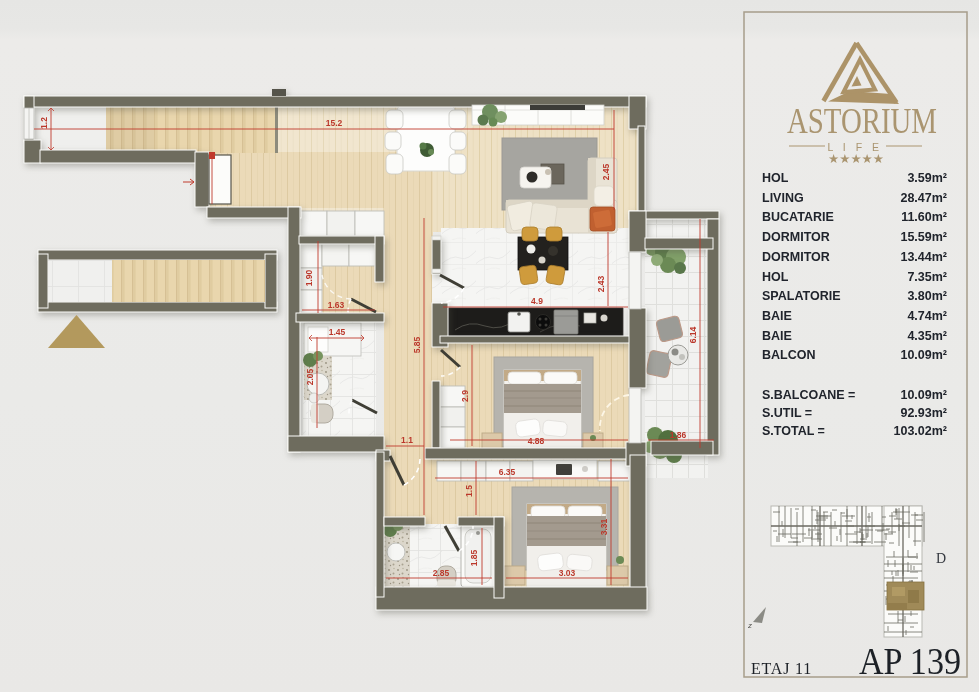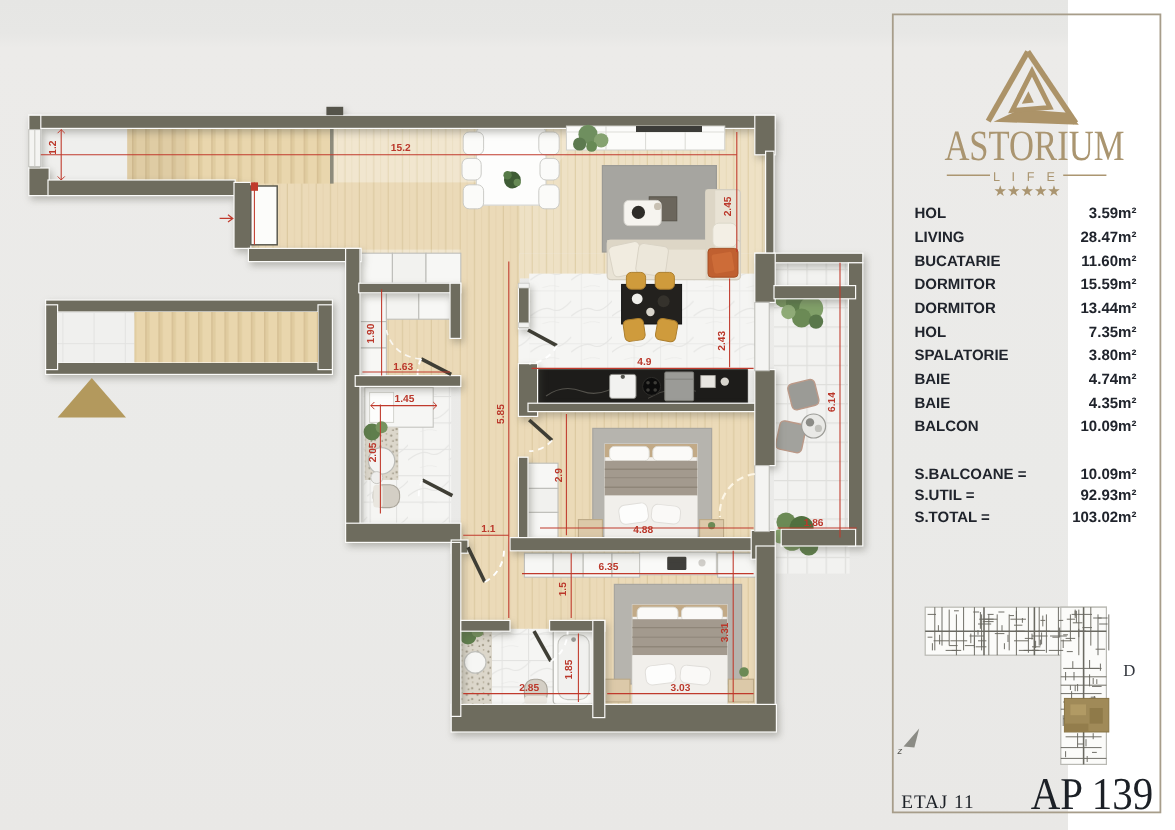--- a/index.html
+++ b/index.html
@@ -1,17 +1,17 @@
 <!DOCTYPE html>
 <html><head>
 <meta charset="utf-8">
 <style>
   html,body{margin:0;padding:0;width:979px;height:692px;overflow:hidden;
     font-family:"Liberation Sans", sans-serif;}
-  #page{position:relative;width:890px;height:692px;
+  #page{position:relative;width:979px;height:692px;
     background:linear-gradient(#e6e6e4 0px,#e7e7e5 28px,#ecebe9 40px,#eaeae8 400px,#e9e8e6 692px);}
   svg{position:absolute;left:0;top:0;}
 </style>
 </head>
 <body>
 <div id="page">
 <svg width="979" height="692" viewBox="0 0 979 692">
 <defs>
   <pattern id="woodV" width="12" height="200" patternUnits="userSpaceOnUse">
     <rect width="12" height="200" fill="#eee1c5"></rect>

